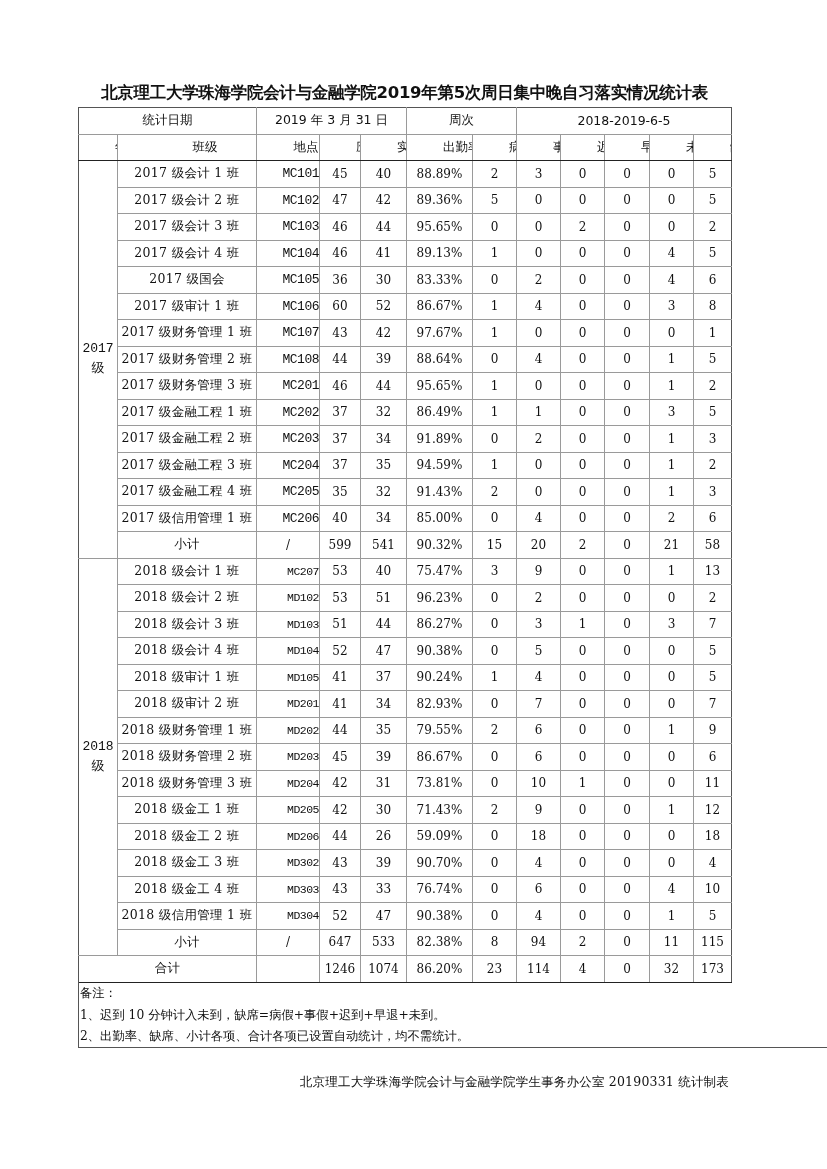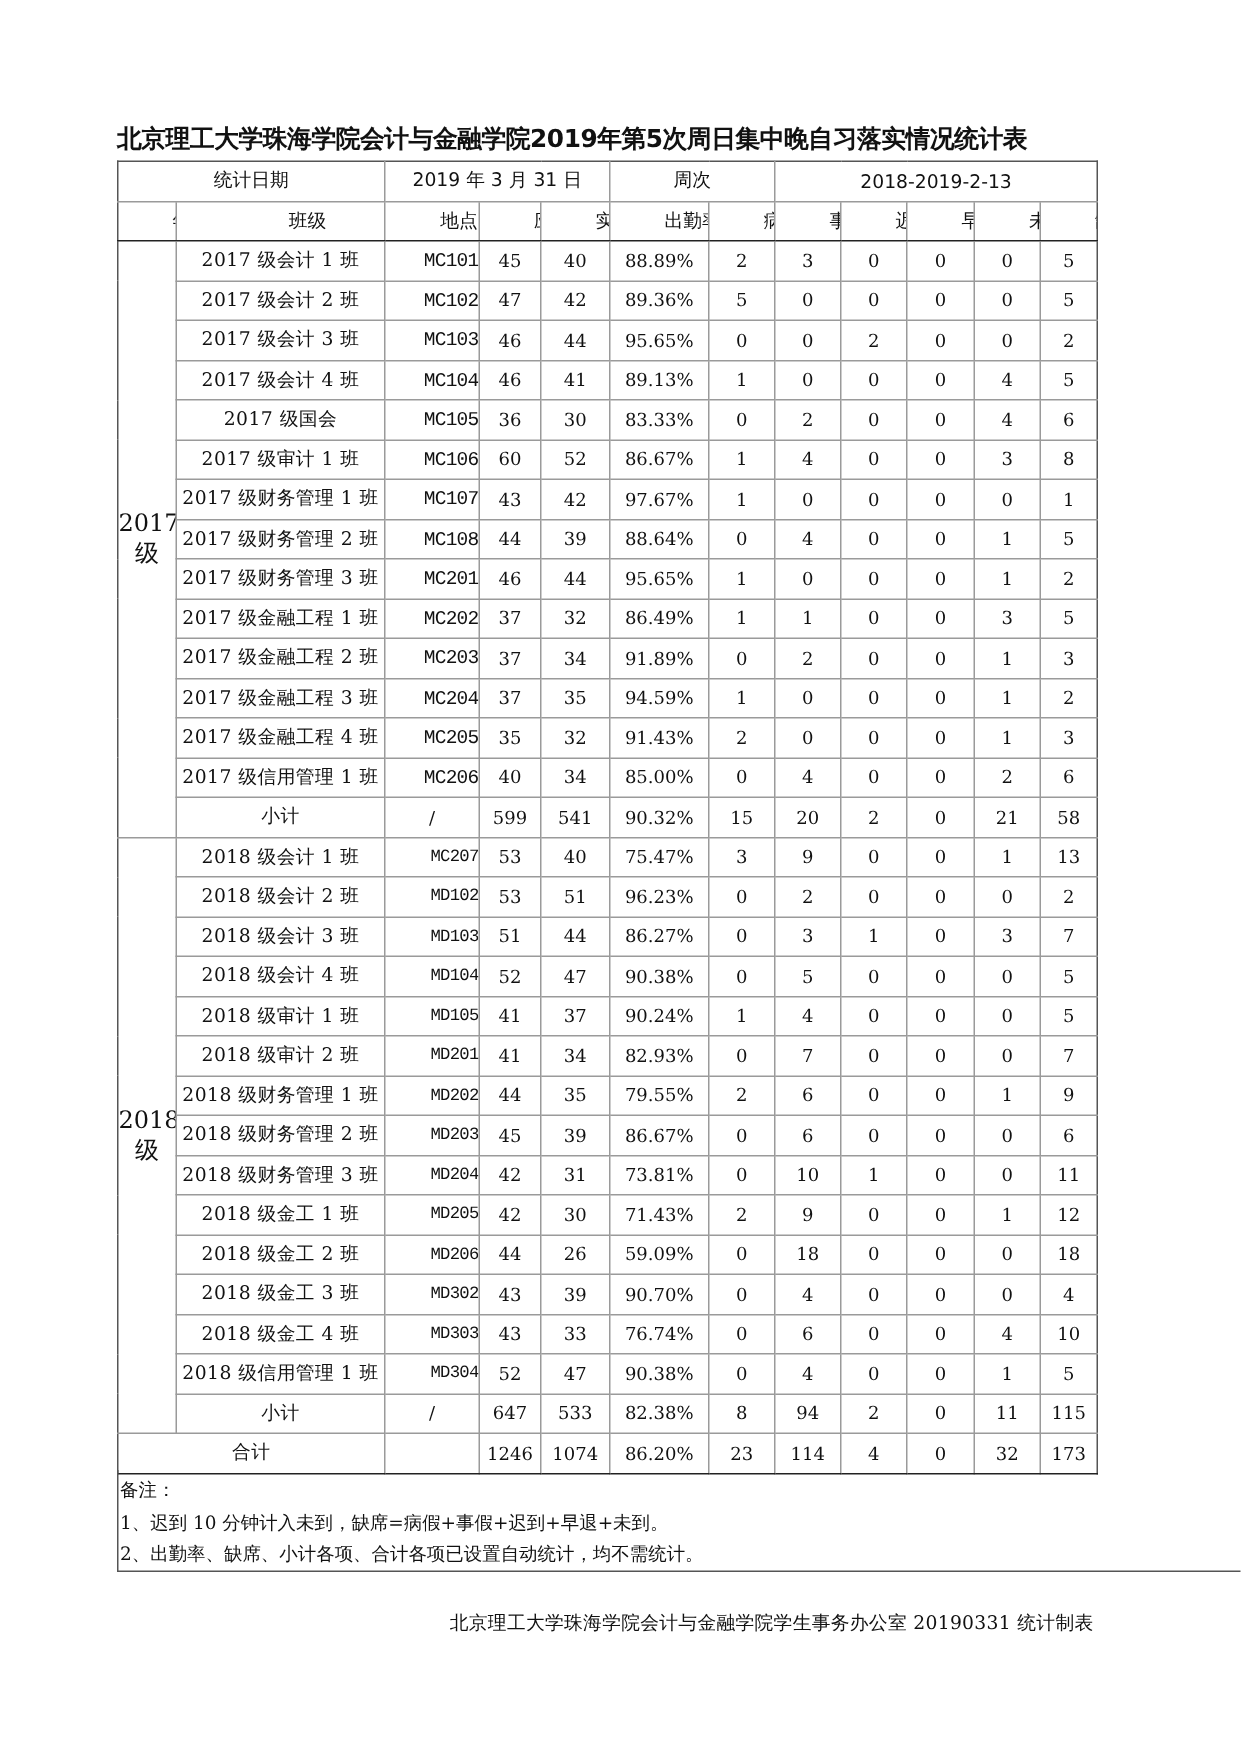--- a/index.html
+++ b/index.html
@@ -3,38 +3,38 @@
 <meta charset="utf-8">
 <style>
   html, body { margin: 0; padding: 0; background: #ffffff; }
   body {
     width: 827px; height: 1169px; position: relative; overflow: hidden;
     font-family: "DejaVu Serif", "Liberation Serif", serif;
     color: #111;
   }
   .title {
     position: absolute; left: 78px; top: 80px; width: 653px; height: 26px;
-    font-family: "DejaVu Sans", "Liberation Sans", sans-serif;
+    text-align: center; font-family: "DejaVu Sans", "Liberation Sans", sans-serif;
     font-weight: bold; font-size: 16.5px; line-height: 26px; letter-spacing: -0.3px;
     white-space: nowrap;
   }
   table.sheet {
     position: absolute; left: 78px; top: 107px;
     border-collapse: collapse; table-layout: fixed; width: 653px;
   }
   table.sheet td {
     border: 1px solid #9a9a9a; text-align: center; vertical-align: middle;
     font-size: 12px; padding: 0; height: 25.5px; white-space: nowrap; overflow: hidden;
   }
   table.sheet tr.hdr td { font-family: "DejaVu Sans", "Liberation Sans", sans-serif; font-size: 12.5px; }
   table.sheet tr.hdr2 td { border-bottom: 1.6px solid #222; padding-left: 36px; }
   table.sheet td.code { font-family: "Liberation Mono", "DejaVu Sans Mono", monospace; font-size: 13px; letter-spacing: -0.5px; text-align: right; }
   table.sheet td.code-sm { font-size: 11.5px; }
   table.sheet td.cls { font-size: 12.5px; letter-spacing: 0.3px; text-align: center; }
-  table.sheet td.grade { font-size: 16px; line-height: 20px; white-space: normal; }
+  table.sheet td.grade { font-size: 13px; line-height: 20px; white-space: normal; font-family: Liberation Mono, monospace; }
   table.sheet tr.total td { border-bottom: 1.6px solid #222; }
   .outer-left { border-left: 1.6px solid #555 !important; }
   .outer-right { border-right: 1.6px solid #555 !important; }
   .top-edge td { border-top: 1.6px solid #555 !important; }
   .notes {
     position: absolute; left: 78px; top: 980px; width: 784px; height: 68px;
     border-left: 1.6px solid #555; border-right: 1.6px solid #555; border-bottom: 1.6px solid #555;
     font-size: 12.3px; line-height: 21.5px; padding-top: 3px; box-sizing: border-box;
   }
   .notes div { padding-left: 1px; }
@@ -61,21 +61,21 @@
     <col style="width:44px">
       <col style="width:45px">
       <col style="width:44px">
       <col style="width:38px">
   </colgroup>
   <tbody id="tbody">
     <tr class="hdr top-edge">
       <td colspan="2" class="outer-left">统计日期</td>
       <td colspan="3">2019 年 3 月 31 日</td>
       <td colspan="2">周次</td>
-      <td colspan="5" class="outer-right">2018-2019-2-13</td>
+      <td colspan="5" class="outer-right">2018-2019-6-5</td>
     </tr>
     <tr class="hdr hdr2">
       <td class="outer-left">年级</td>
       <td>班级</td>
       <td>地点</td>
       <td>应到</td>
       <td>实到</td>
       <td>出勤率</td>
       <td>病假</td>
       <td>事假</td>

